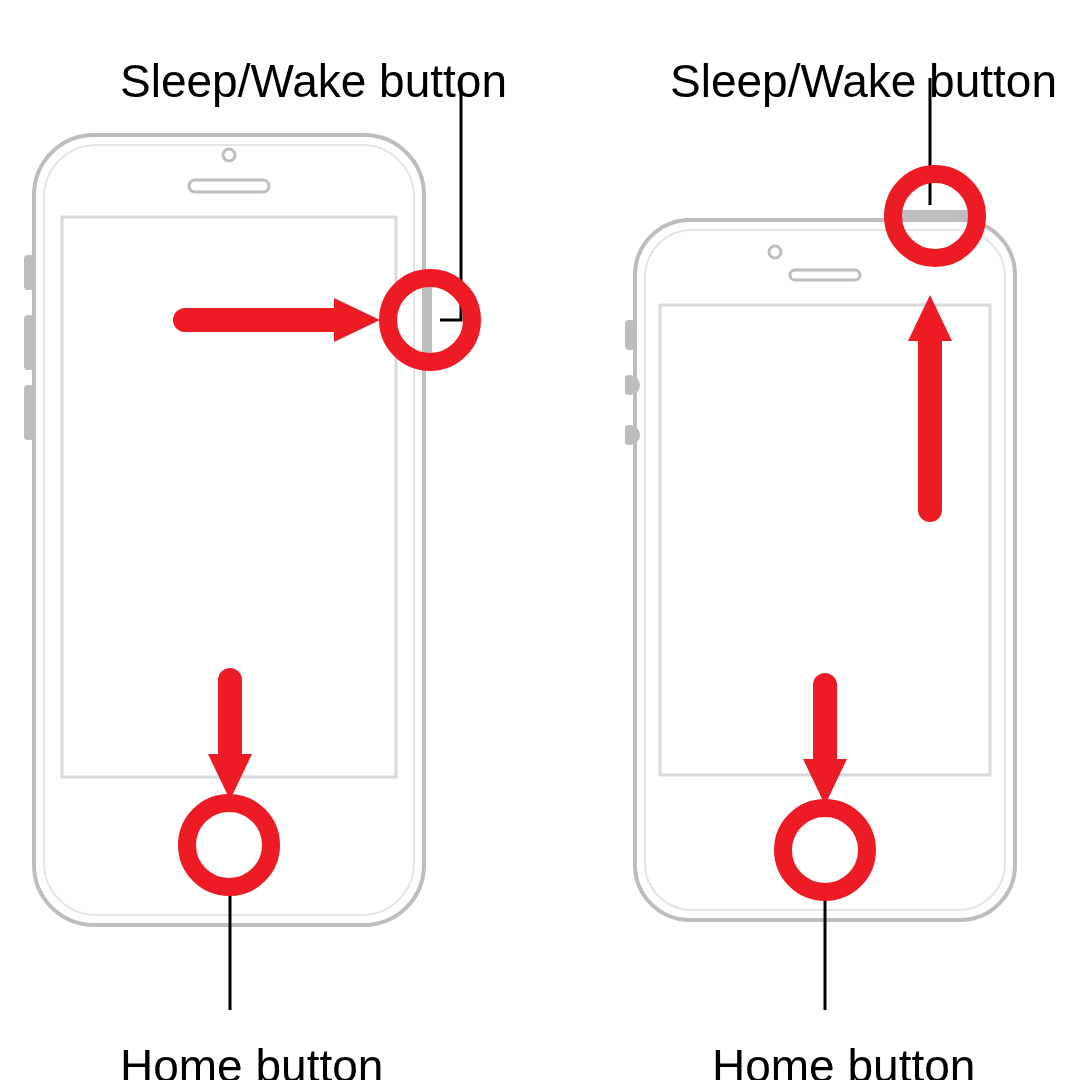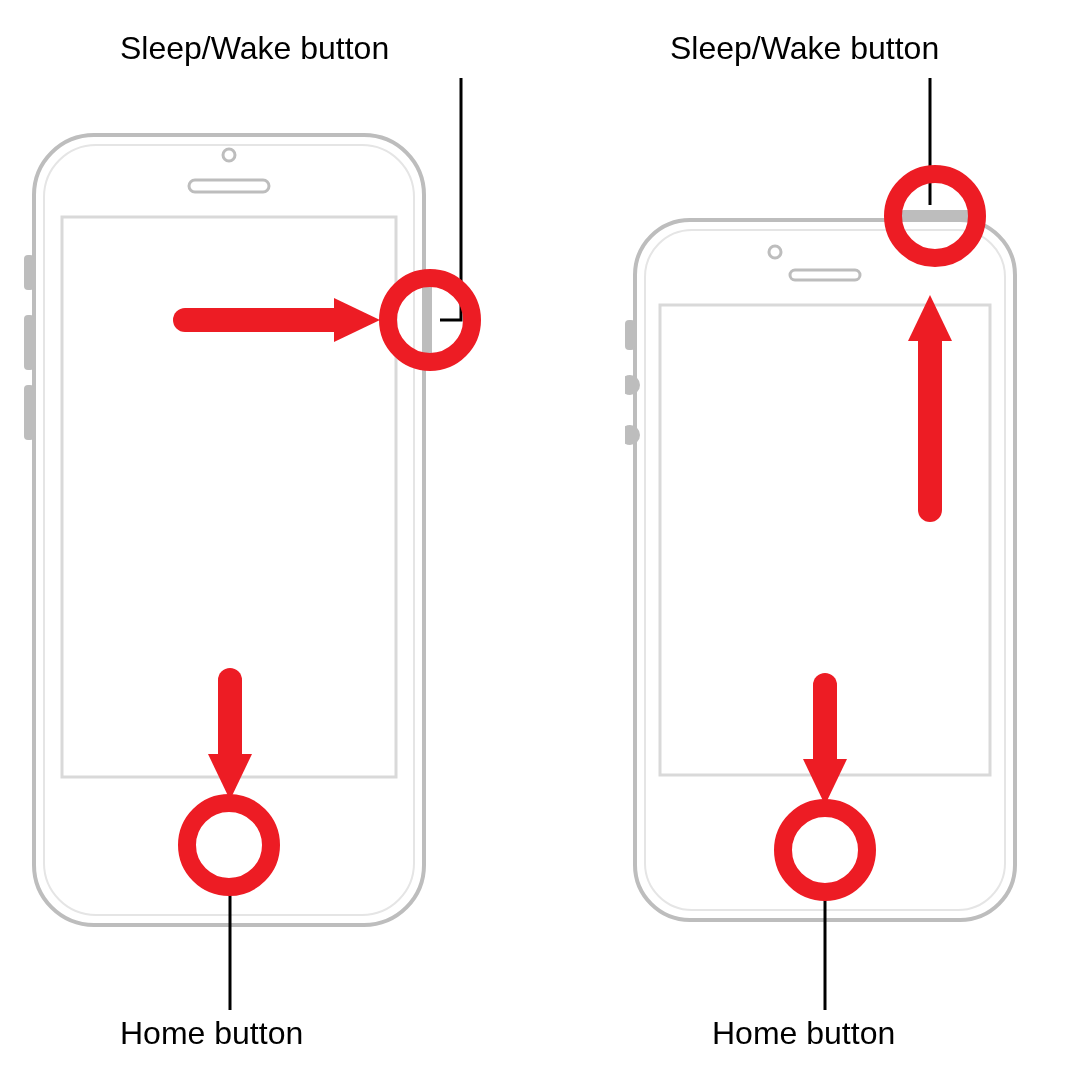--- a/index.html
+++ b/index.html
@@ -1,16 +1,16 @@
 <!DOCTYPE html>
 <html><head>
 <meta charset="utf-8">
 <style>
   html,body{margin:0;padding:0;width:1080px;height:1080px;background:#fff;font-family:-apple-system,Helvetica,Arial,sans-serif;color:#000;}
-  .label{position:absolute;font-size:32px;white-space:nowrap;}
+  .label{position:absolute;font-size:46px;white-space:nowrap;margin-top:24px;}
   svg{display:block;}
 </style>
 </head>
 <body>
 
 <div style="position:absolute;left:24px;top:125px;">
 <svg width="410" height="810" viewBox="0 0 410 810">
 
   <rect x="10" y="10" width="390" height="790" rx="60" ry="60" fill="#fff" stroke="#BDBDBD" stroke-width="4"></rect>
   <rect x="20" y="20" width="370" height="770" rx="52" ry="52" fill="none" stroke="#E5E5E5" stroke-width="2"></rect>

